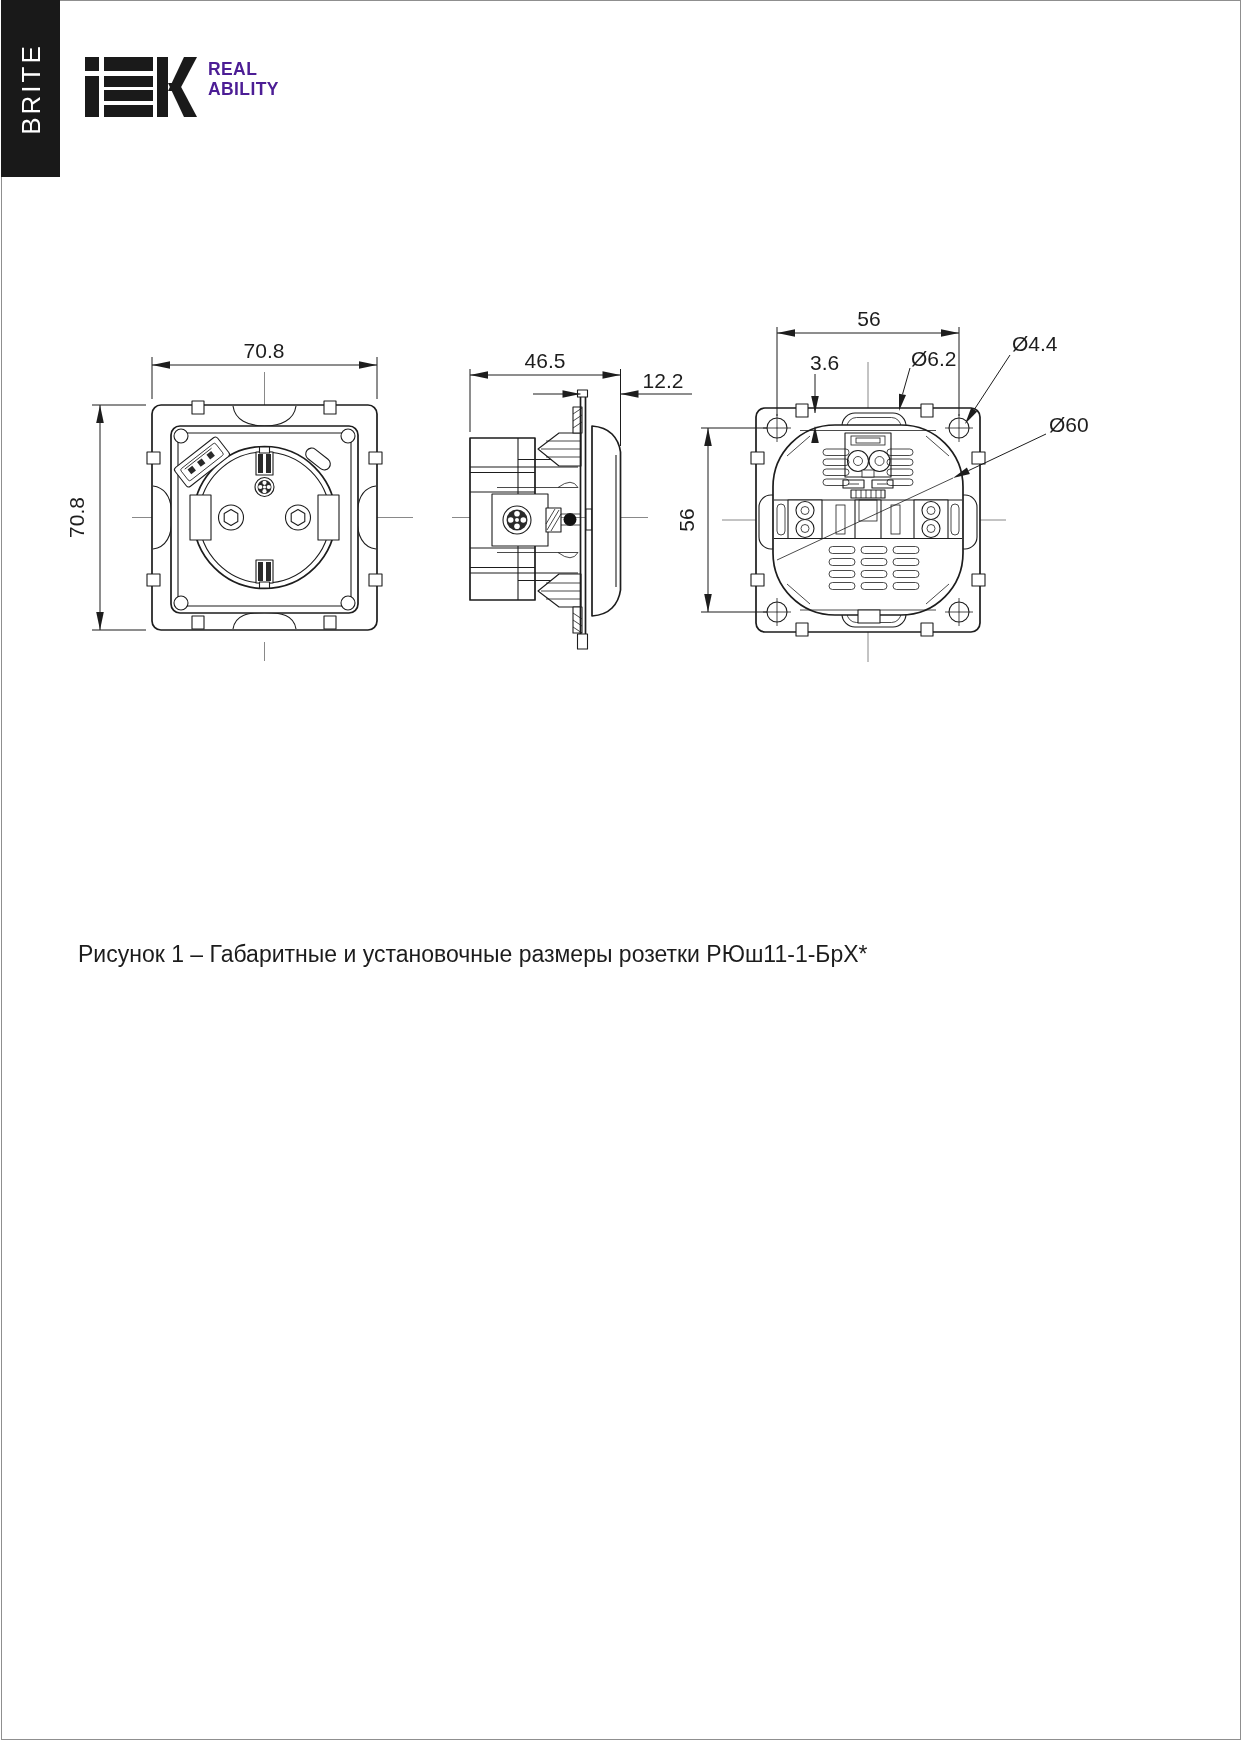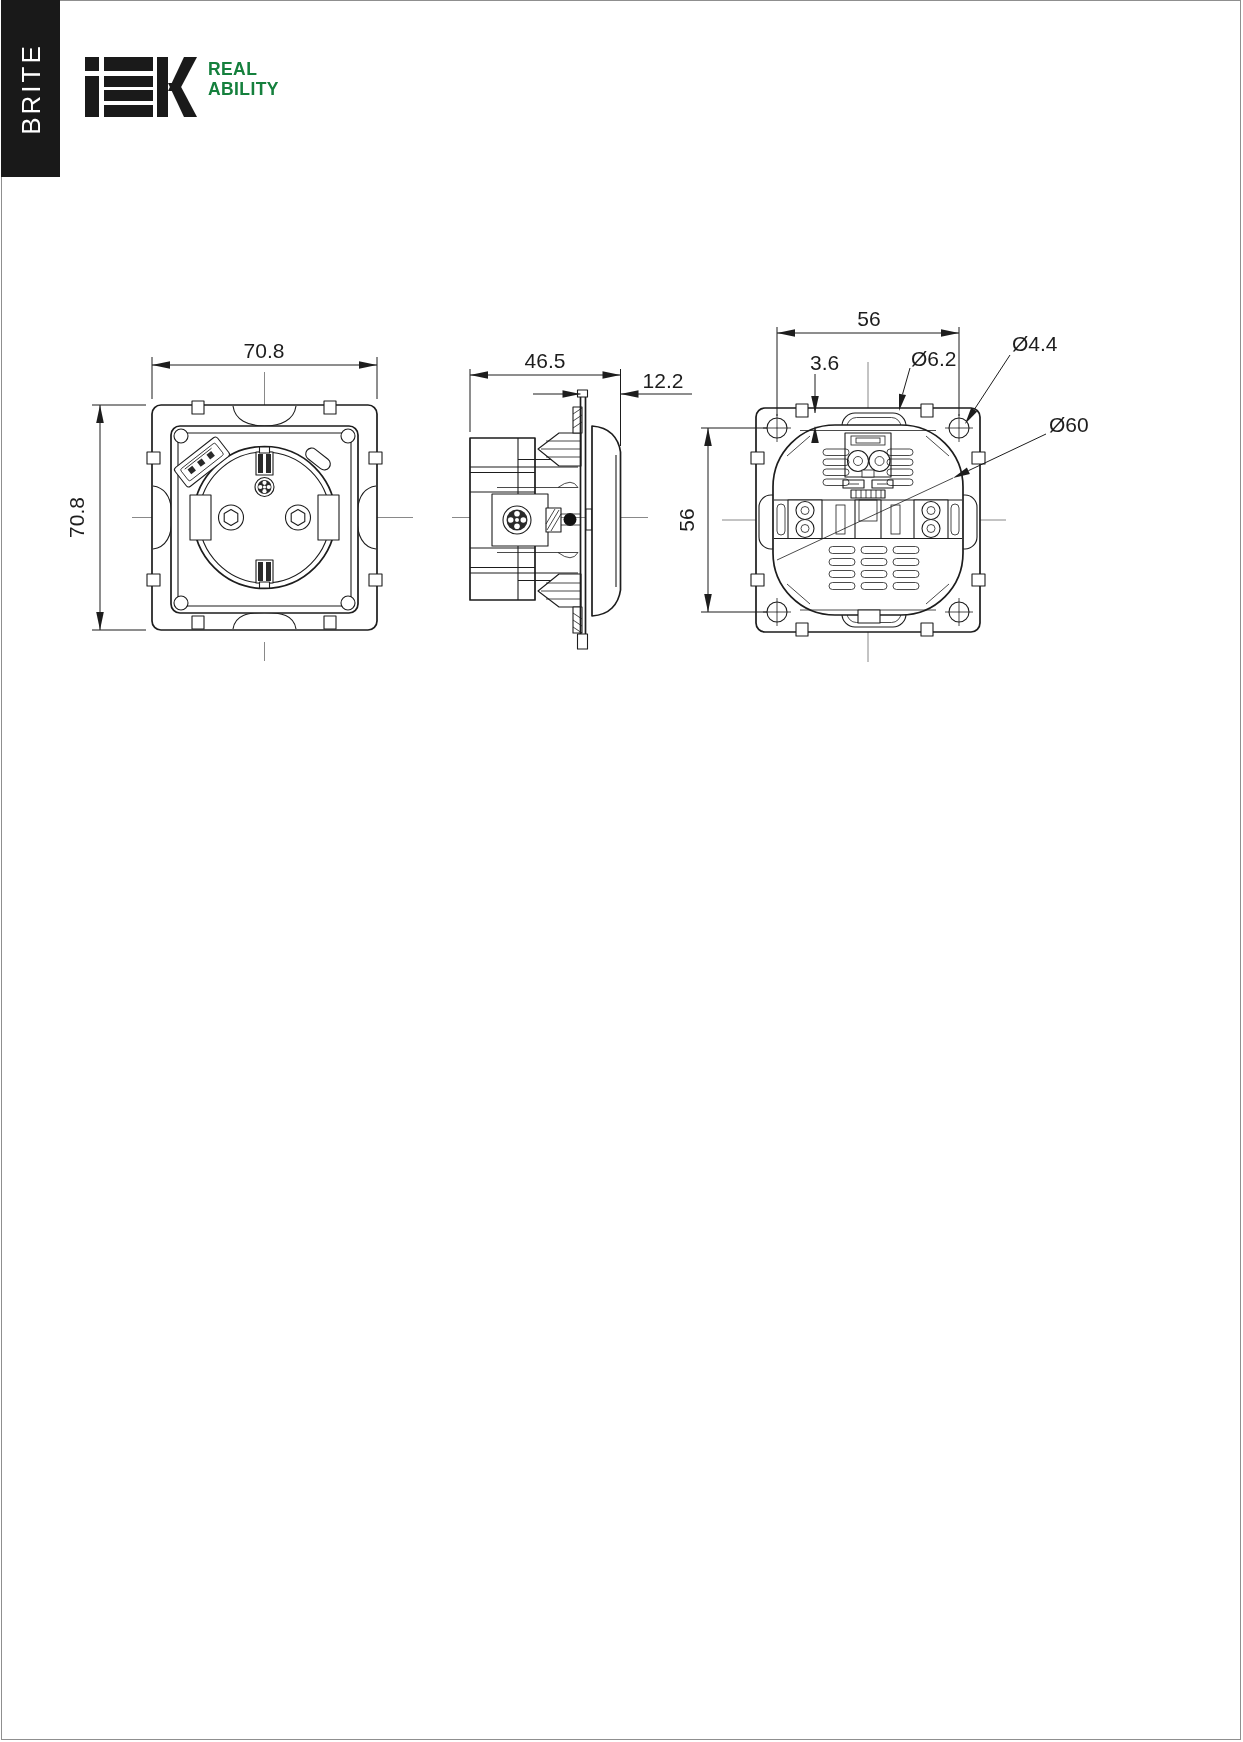--- a/index.html
+++ b/index.html
@@ -14,21 +14,21 @@
   .series-tab{
     position:absolute;left:1px;top:0;width:59px;height:177px;background:#191919;
   }
   .series-tab .label{
     position:absolute;left:50%;top:50%;
     transform:translate(-50%,-50%) rotate(-90deg);
     color:#ffffff;font-size:26px;font-weight:500;letter-spacing:3px;white-space:nowrap;
   }
   .logo-wrap{position:absolute;left:85px;top:57px;width:112px;height:60px;}
   .tagline{
-    position:absolute;left:208px;top:59px;color:#15803d;
+    position:absolute;left:208px;top:59px;color:#4c1d95;
     font-size:17.5px;font-weight:bold;line-height:20px;letter-spacing:0.4px;
   }
   .caption{
     position:absolute;left:78px;top:941px;color:#1c1c1c;font-size:23px;white-space:nowrap;
   }
   svg .ol{fill:none;stroke:#1d1d1d;stroke-width:1.7;stroke-linejoin:round;stroke-linecap:round;}
   svg .olw{fill:#ffffff;stroke:#1d1d1d;stroke-width:1.7;stroke-linejoin:round;}
   svg .il{fill:none;stroke:#1d1d1d;stroke-width:1.1;stroke-linejoin:round;}
   svg .ilw{fill:#ffffff;stroke:#1d1d1d;stroke-width:1.1;stroke-linejoin:round;}
   svg .thin{fill:none;stroke:#1d1d1d;stroke-width:0.8;}
@@ -418,13 +418,14 @@
 
       <g>
         <line class="thin" x1="777" y1="560" x2="953" y2="478"></line>
         <polygon class="arr" points="953,478 969.9,474 966.9,467.5"></polygon>
         <line class="dim" x1="968.4" y1="470.7" x2="1046" y2="434"></line>
         <text class="dimtext" x="1049" y="432" text-anchor="start">Ø60</text>
       </g>
     </g>
   </svg>
 
+  <div class="caption">Рисунок 1 – Габаритные и установочные размеры розетки РЮш11-1-БрХ*</div>
 </div>
 
 </body></html>

